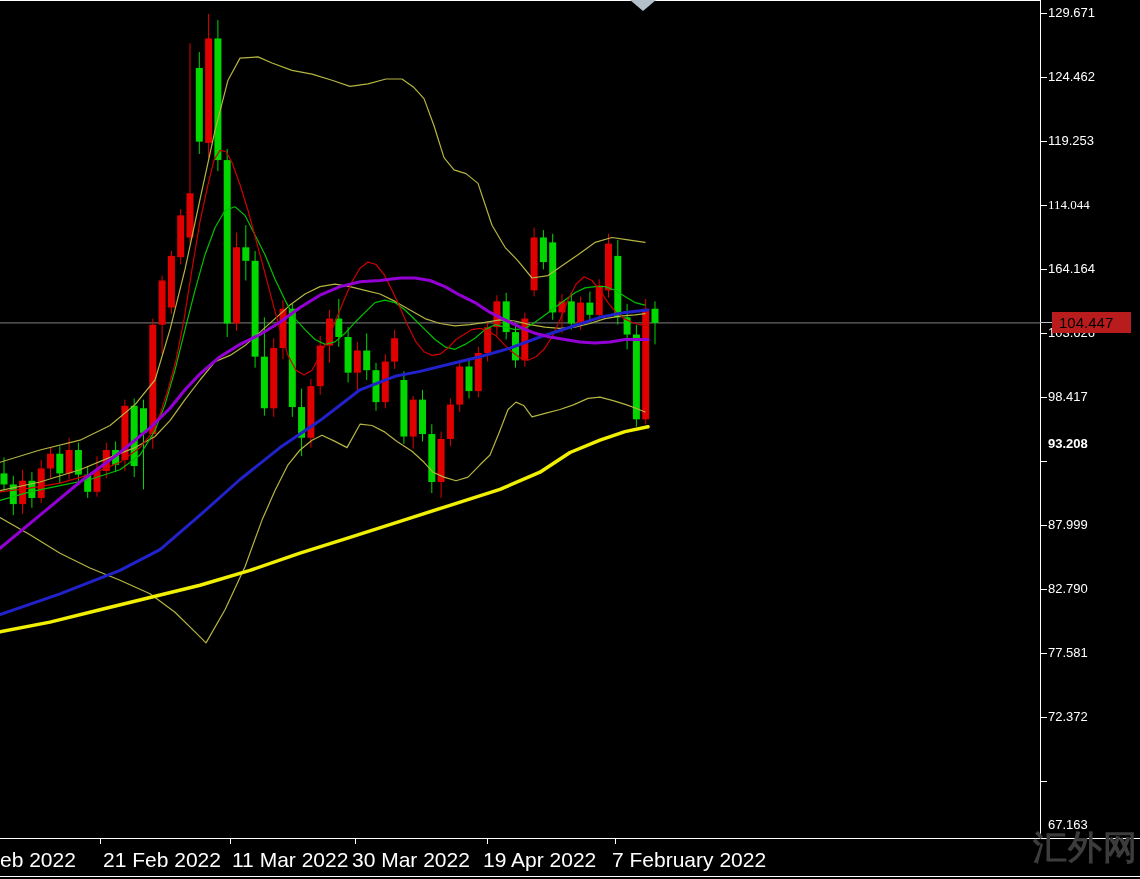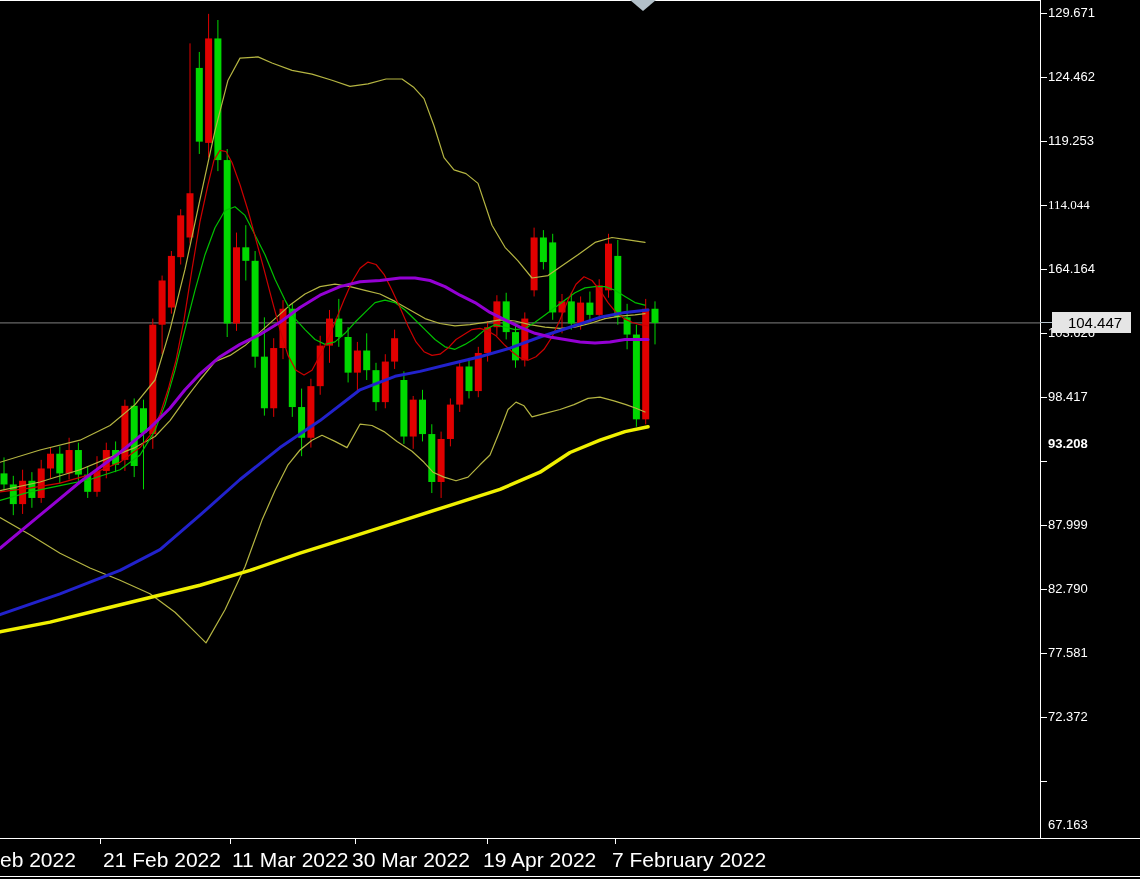--- a/index.html
+++ b/index.html
@@ -9,21 +9,21 @@
   .border{position:absolute;background:#fff;}
   #top-border{left:0;top:0;width:1041px;height:1px;}
   #right-border{left:1040px;top:0;width:1px;height:839px;}
   #axis-sep{left:0;top:838px;width:1140px;height:1px;}
   #bottom-border{left:0;top:876px;width:1140px;height:1px;}
   .price-label{position:absolute;left:1048px;color:#fff;font-size:13px;line-height:16px;white-space:nowrap;text-align:center;}
   .price-tick{position:absolute;left:1040px;width:7px;height:1px;background:#fff;}
   .date-label{position:absolute;top:848px;color:#fff;font-size:21px;white-space:nowrap;}
   .date-tick{position:absolute;top:839px;width:1px;height:5px;background:#fff;}
   #price-badge{position:absolute;left:1052px;top:312px;width:72px;height:21px;
-    background:#e5e5e5;color:#000;font-size:15px;line-height:21px;padding-left:7px;text-align:center;}
+    background:#b91c1c;color:#000;font-size:15px;line-height:21px;padding-left:7px;}
   #badge-tick{position:absolute;left:1040px;top:322px;width:12px;height:1px;background:#b3c0c9;}
   #marker-triangle{position:absolute;left:630px;top:0;width:0;height:0;
     border-left:13px solid transparent;border-right:13px solid transparent;
     border-top:11px solid #b3c0c9;}
   #watermark{position:absolute;right:2px;bottom:8px;color:#3c3c3c;font-size:34px;
     font-weight:bold;letter-spacing:1px;}
 </style>
 </head>
 <body>
 
@@ -227,13 +227,14 @@
       <div class="date-label" style="left: 352px;">30 Mar 2022</div>
       <div class="date-label" style="left: 483px;">19 Apr 2022</div>
       <div class="date-label" style="left: 612px;">7 February 2022</div>
     </div>
 
   <div id="badge-tick"></div>
   <div id="price-badge">104.447</div>
 
   <div id="marker-triangle"></div>
 
+  <div id="watermark">汇外网</div>
 </div>
 
 </body></html>

